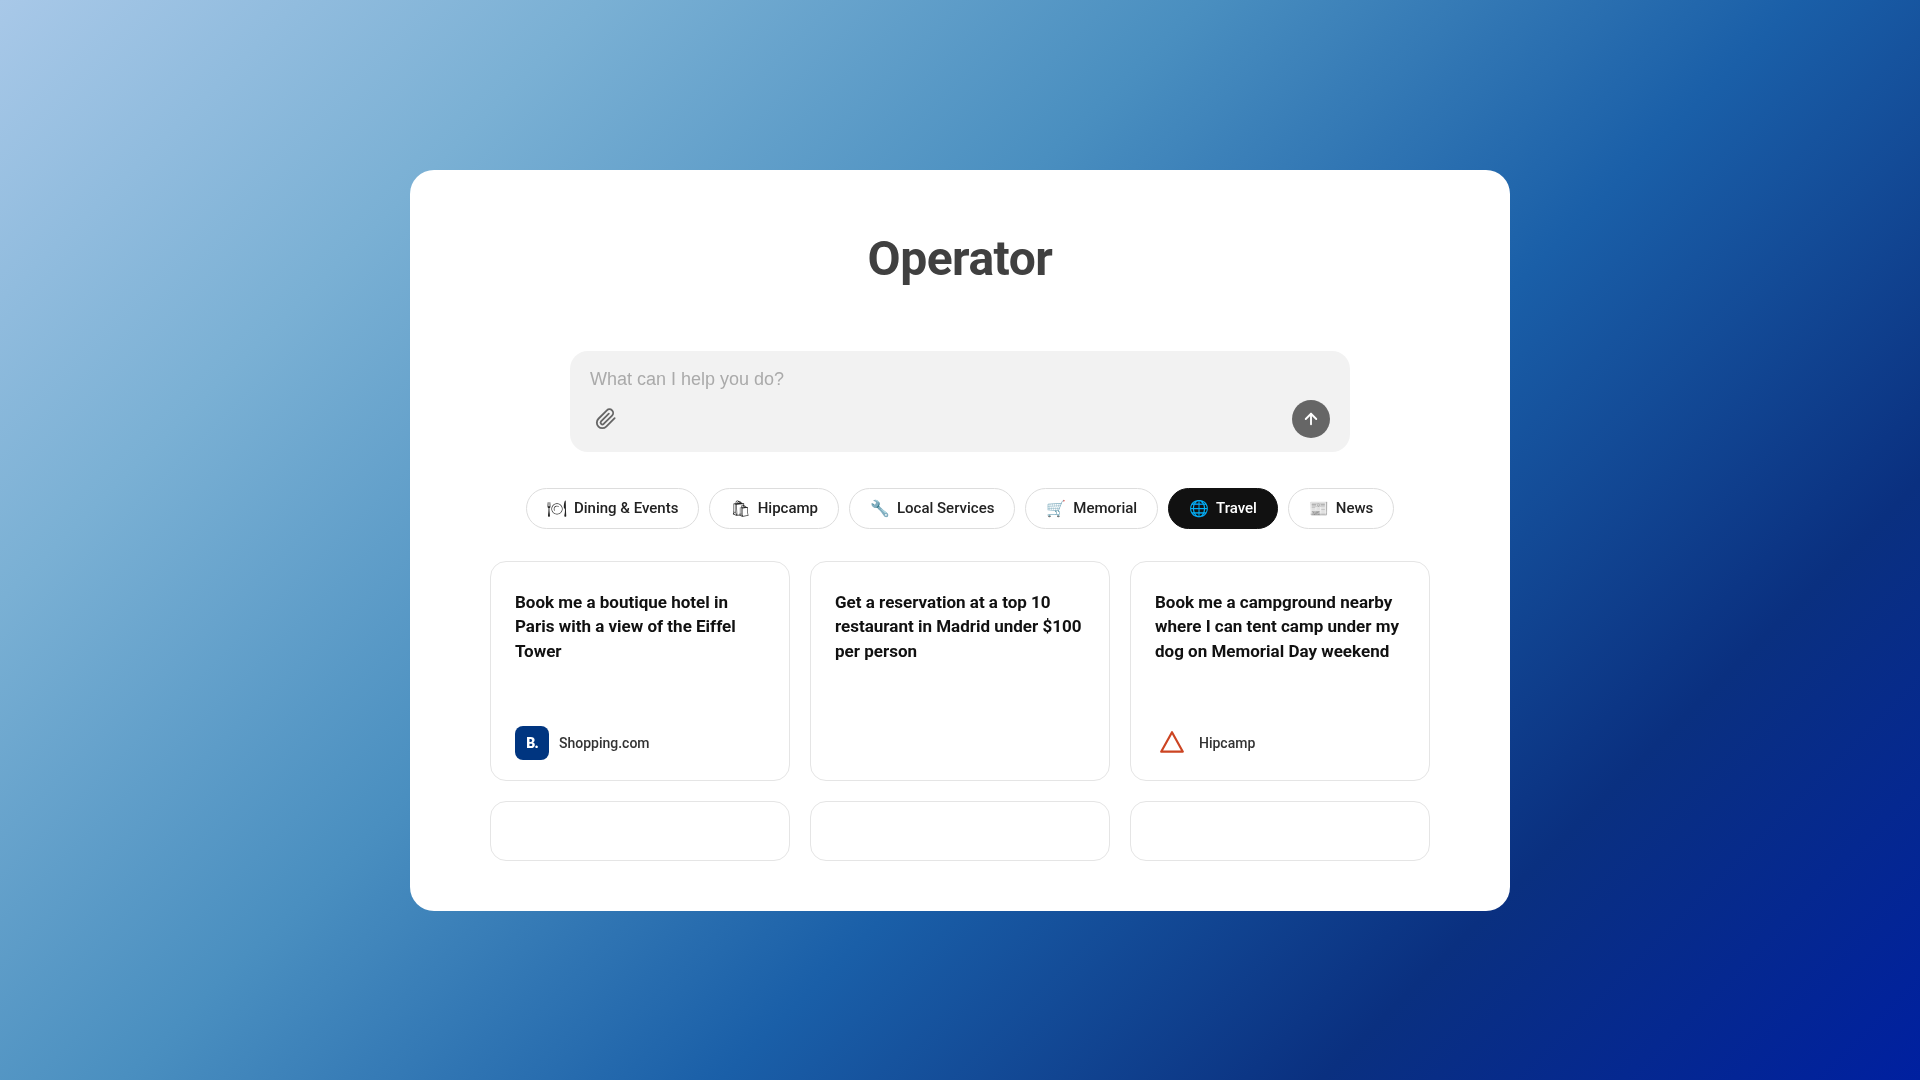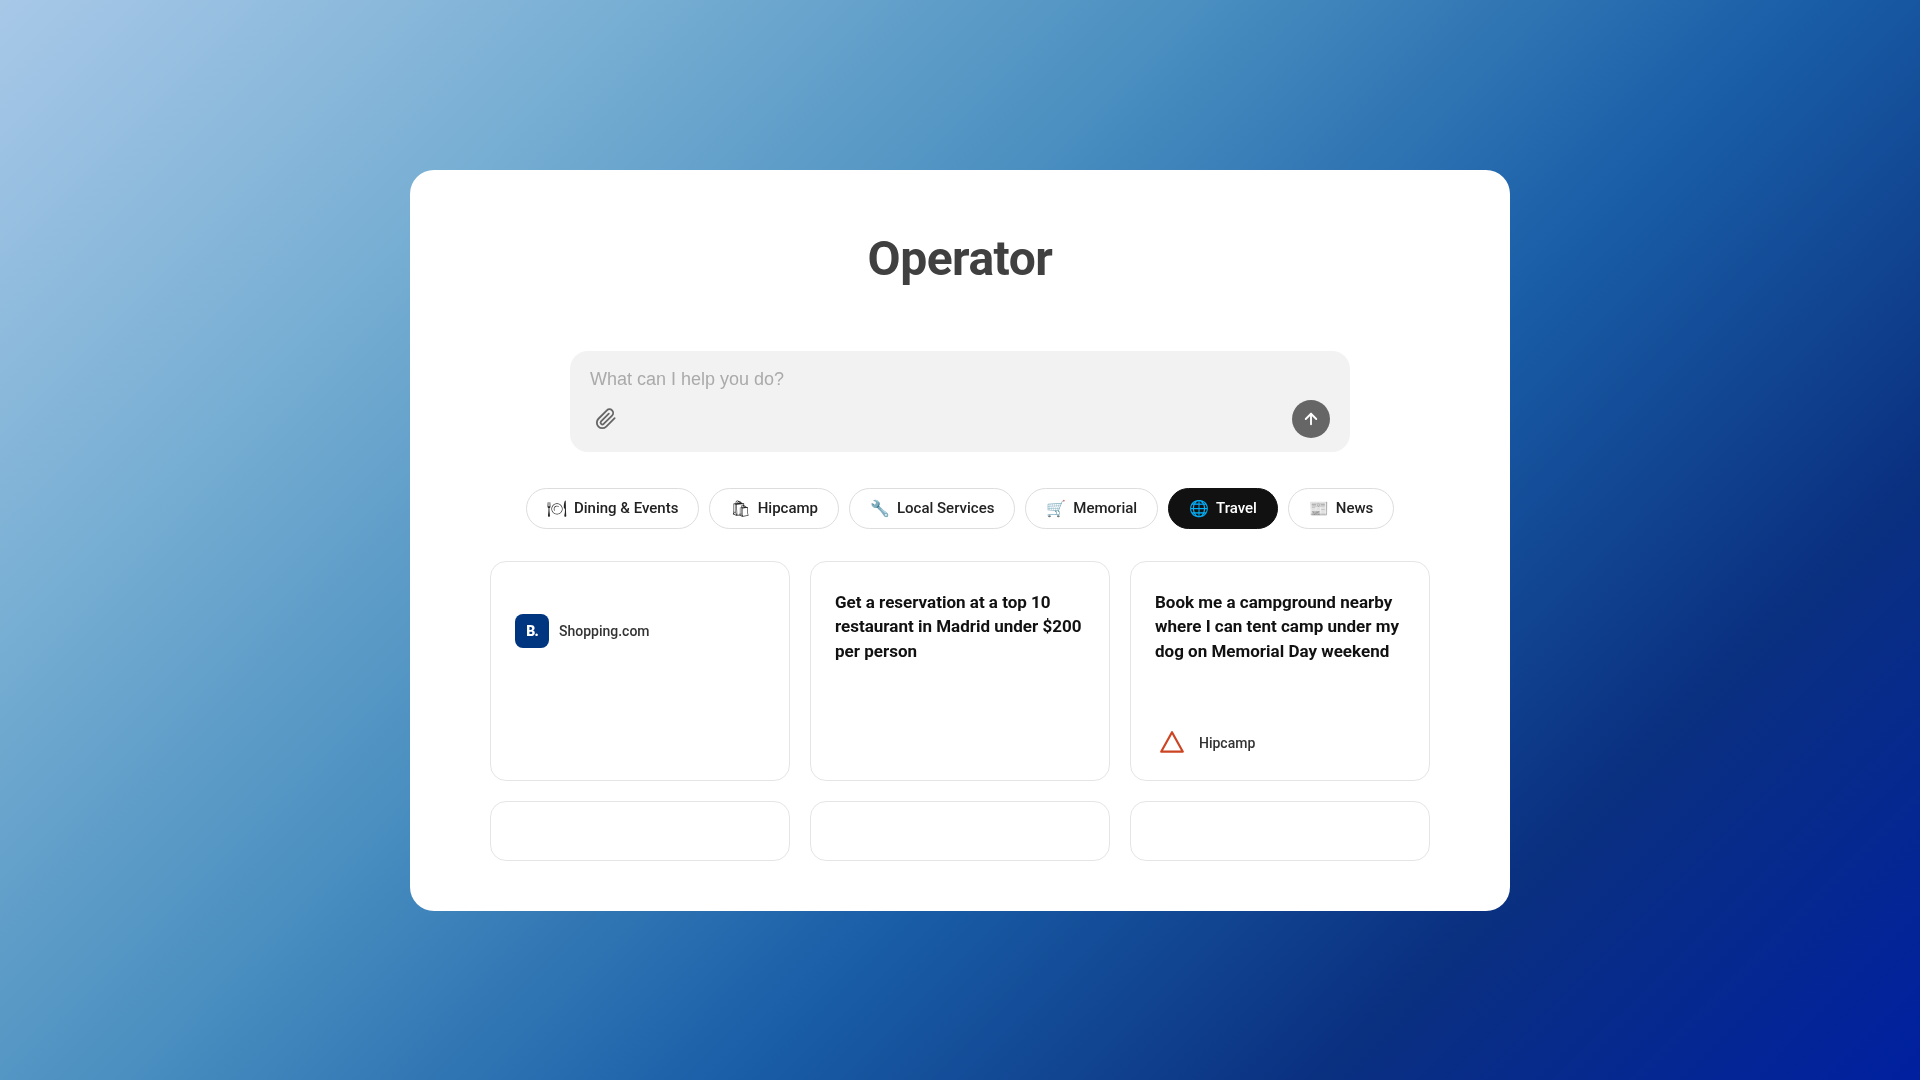--- a/index.html
+++ b/index.html
@@ -240,29 +240,30 @@
         <span>Travel</span>
       </div>
       <div class="tab-pill">
         <span class="tab-icon">📰</span>
         <span>News</span>
       </div>
     </div>
 
   <div class="cards-grid">
   <div class="card">
+        <div class="card-text">Book me a boutique hotel in Paris with a view of the Eiffel Tower</div>
         <div class="card-footer">
           <div class="service-logo logo-booking">
             <span style="font-size:14px;font-weight:900;letter-spacing:-1px;">B.</span>
           </div>
           <span class="service-name">Shopping.com</span>
         </div>
       </div>
       <div class="card">
-        <div class="card-text">Get a reservation at a top 10 restaurant in Madrid under $200 per person</div>
+        <div class="card-text">Get a reservation at a top 10 restaurant in Madrid under $100 per person</div>
       </div>
       <div class="card">
         <div class="card-text">Book me a campground nearby where I can tent camp under my dog on Memorial Day weekend</div>
         <div class="card-footer">
           <div class="service-logo logo-hipcamp">
             <svg width="26" height="26" viewBox="0 0 24 24" fill="none" stroke="#cc4422" stroke-width="2" stroke-linecap="round" stroke-linejoin="round">
               <polygon points="12 2 22 20 2 20"></polygon>
             </svg>
           </div>
           <span class="service-name">Hipcamp</span>

